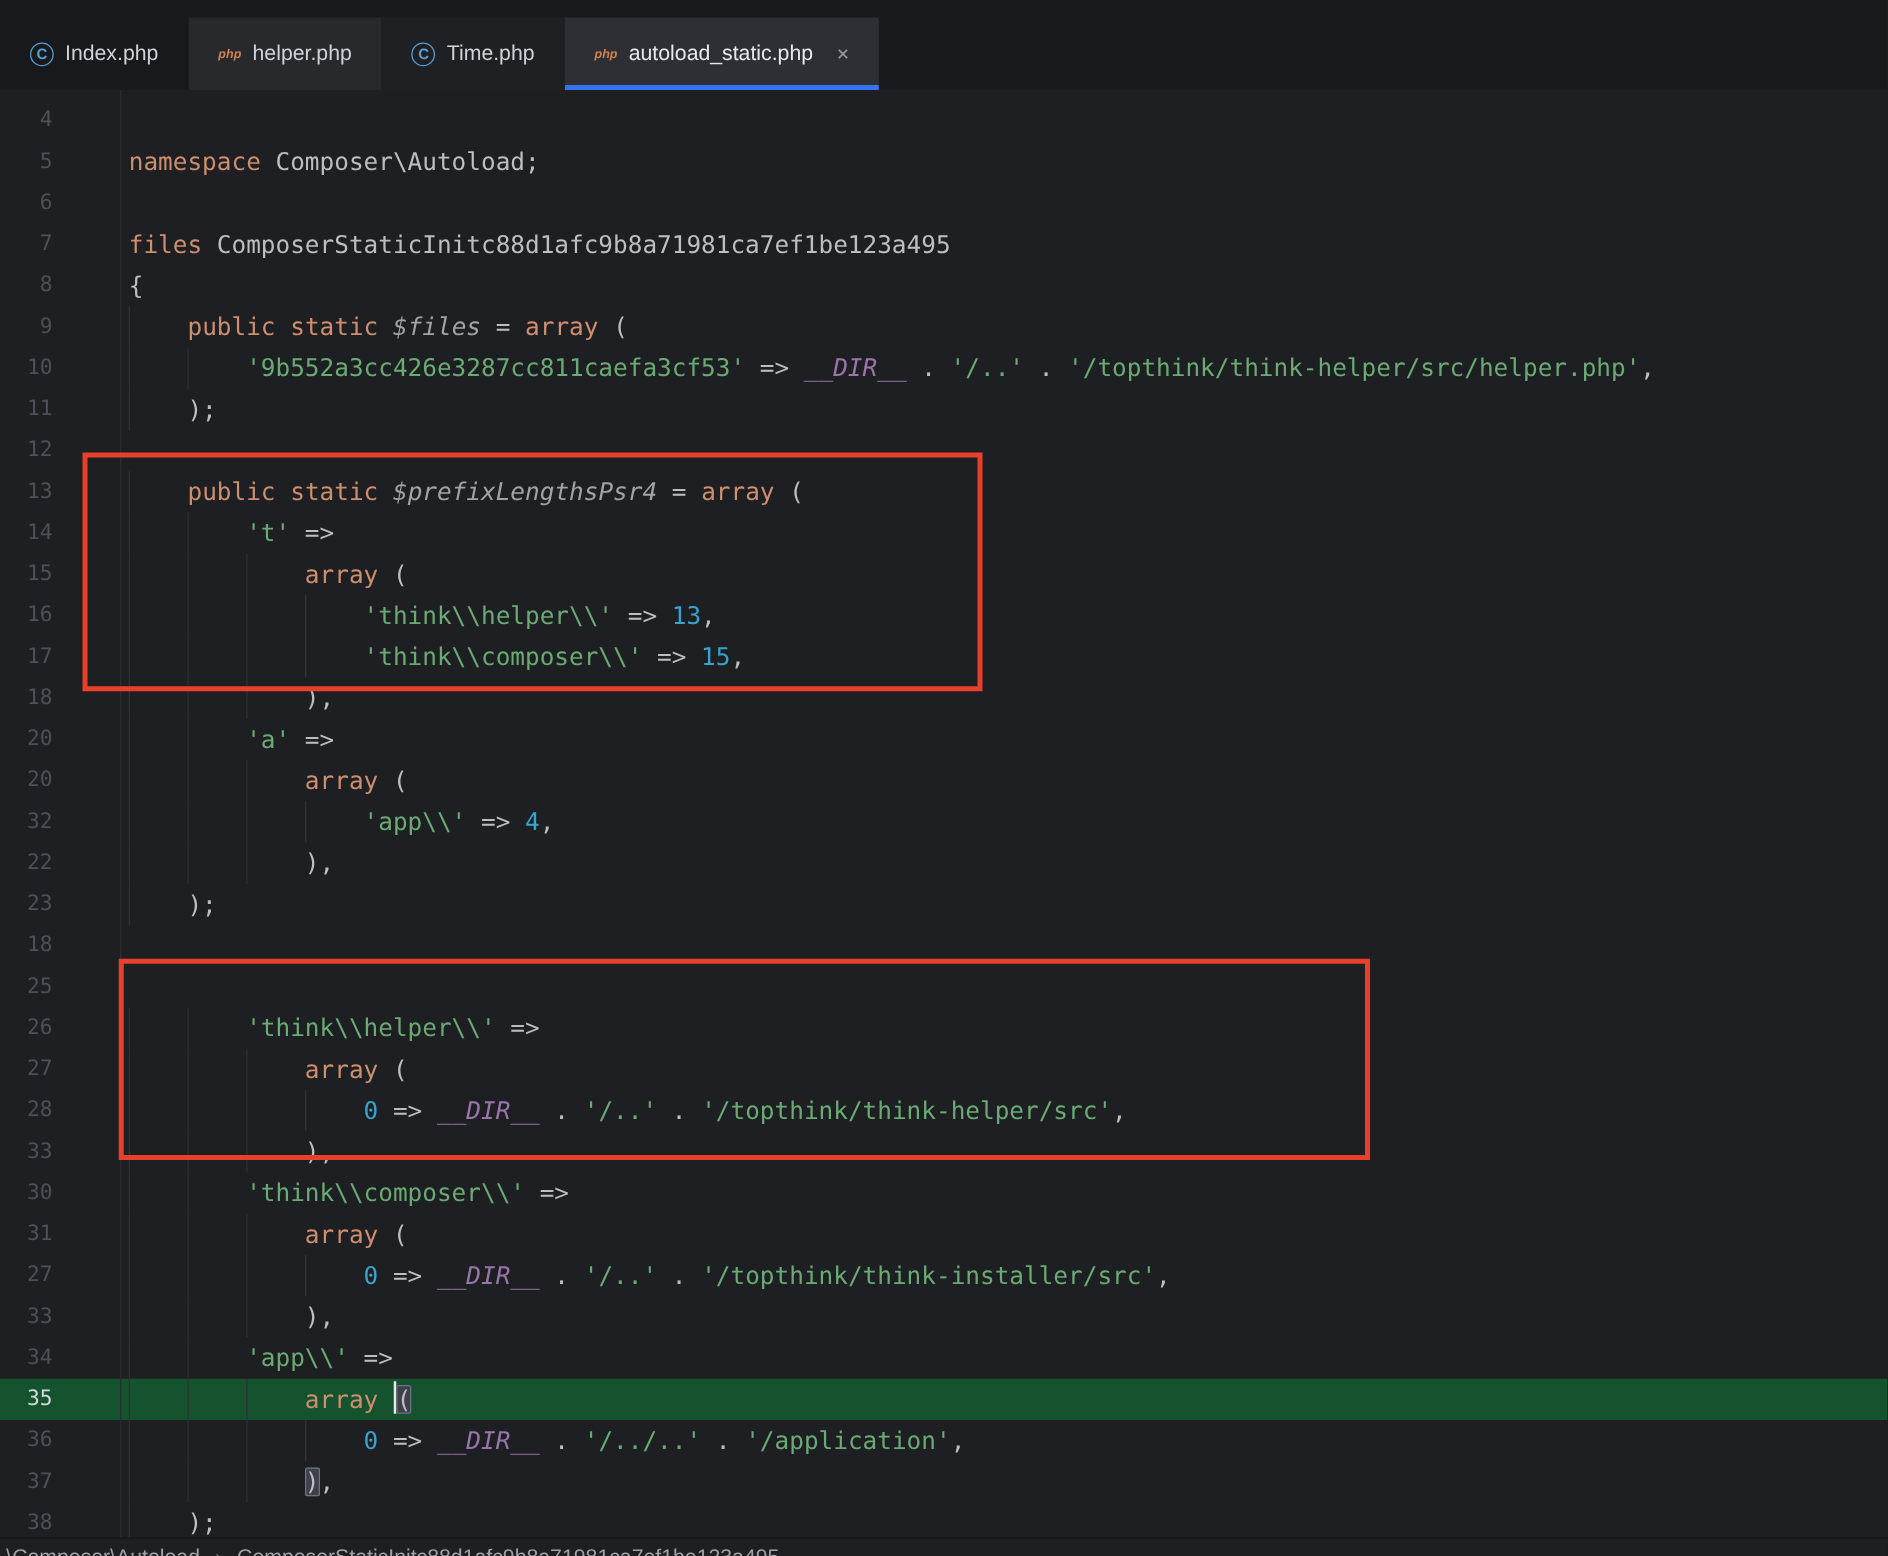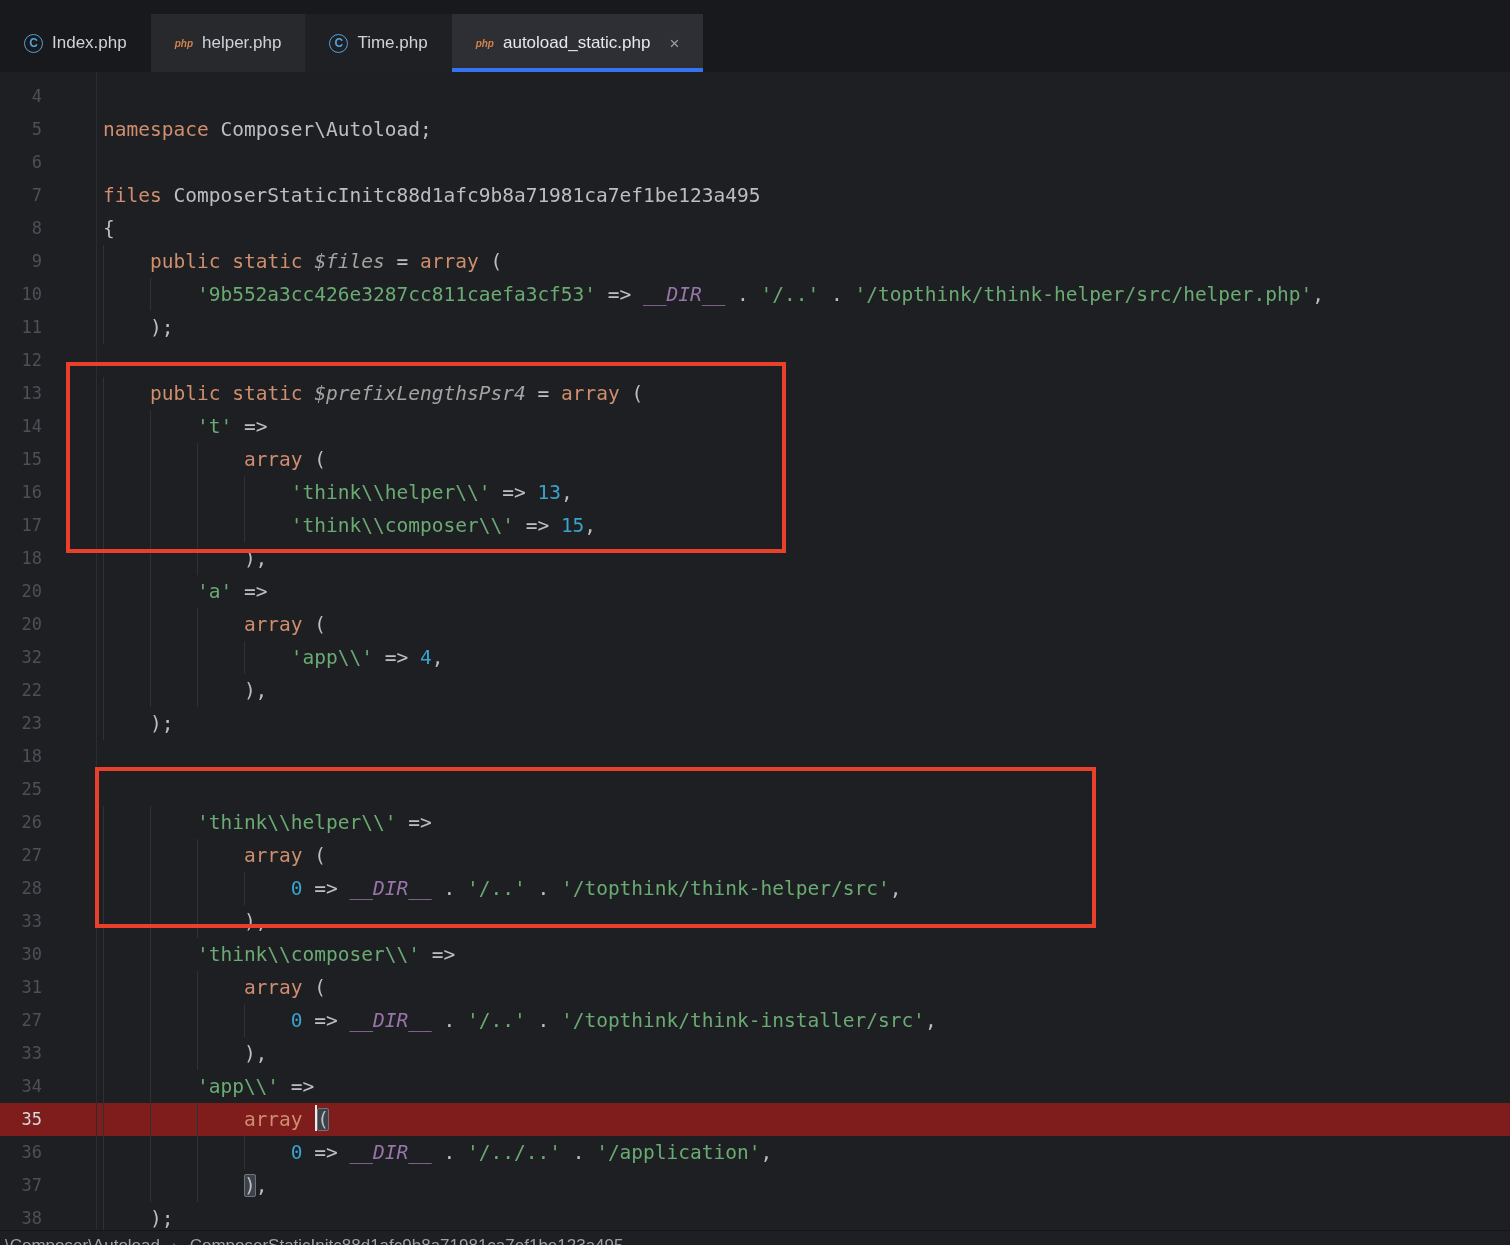--- a/index.html
+++ b/index.html
@@ -21,21 +21,21 @@
             align-items:center; justify-content:center; flex:0 0 auto; }
   .icon-php { color:#d2824b; font-style:italic; font-weight:bold; font-size:10px; flex:0 0 auto; }
   .tab-close { margin-left:10px; color:#9ca0a6; font-size:17px; line-height:1; }
 
   
   .editor { position:absolute; top:72px; left:0; width:1510px; bottom:0;
             font-family:"DejaVu Sans Mono", monospace; font-size:19.5px; line-height:33px;
             color:#bcbec4; padding-top:8px; }
   .gutter-sep { position:absolute; left:96px; top:72px; bottom:0; width:1px; background:#2a2c30; z-index:1; }
   .line { display:flex; height:33px; position:relative; }
-  .line.current { background:#7f1d1d; }
+  .line.current { background:#14532d; }
   .ln { flex:0 0 96px; text-align:right; padding-right:54px; color:#4b5059; font-size:17px; }
   .line.current .ln { color:#d4d7dd; }
   .lc { white-space:pre; position:relative; padding-left:7px; }
   .g { position:absolute; top:0; bottom:0; width:1px; background:#2e3136; }
 
   .tk-pl    { color:#bcbec4; }
   .tk-kw    { color:#cf8e6d; }
   .tk-str   { color:#6aab73; }
   .tk-num   { color:#38a3cd; }
   .tk-var   { color:#a3a3a3; font-style:italic; }

